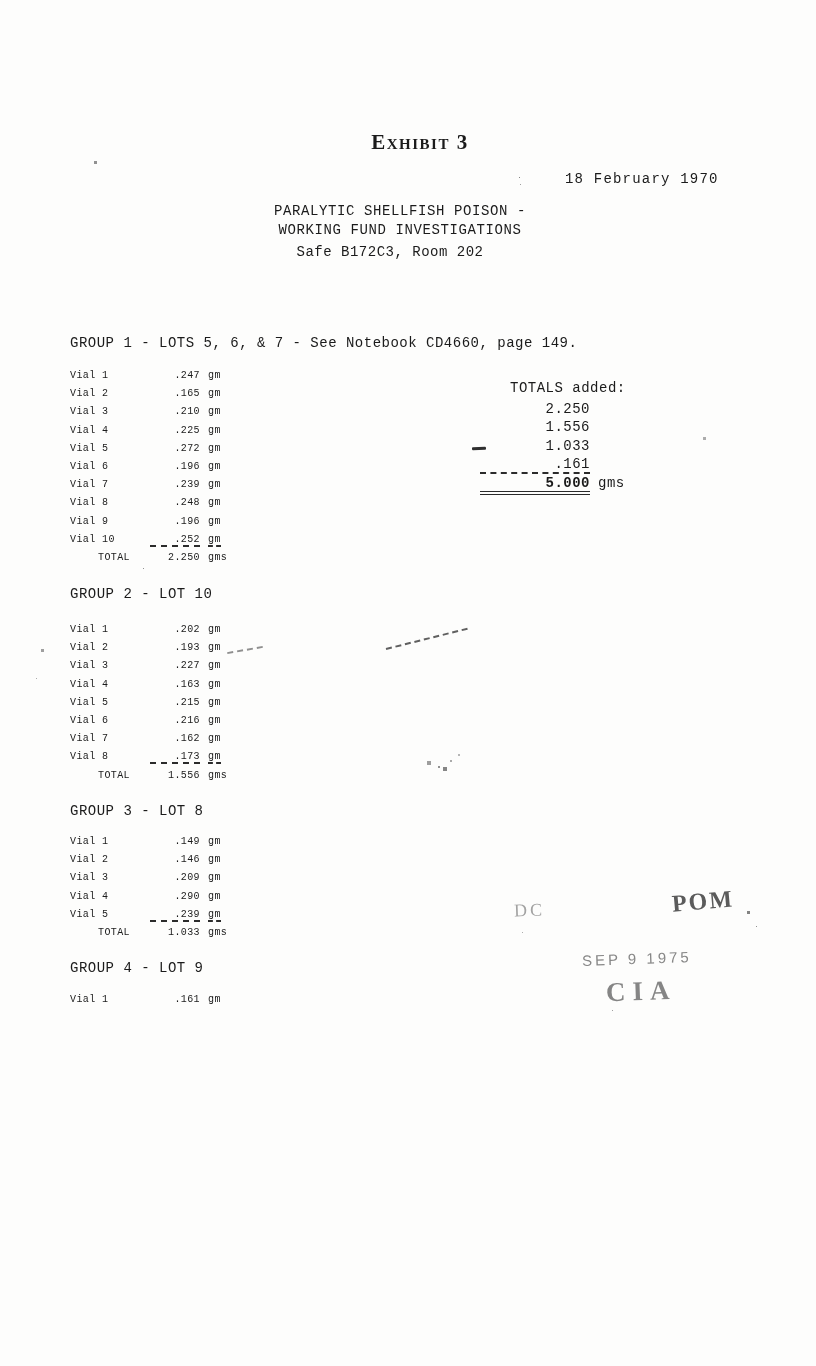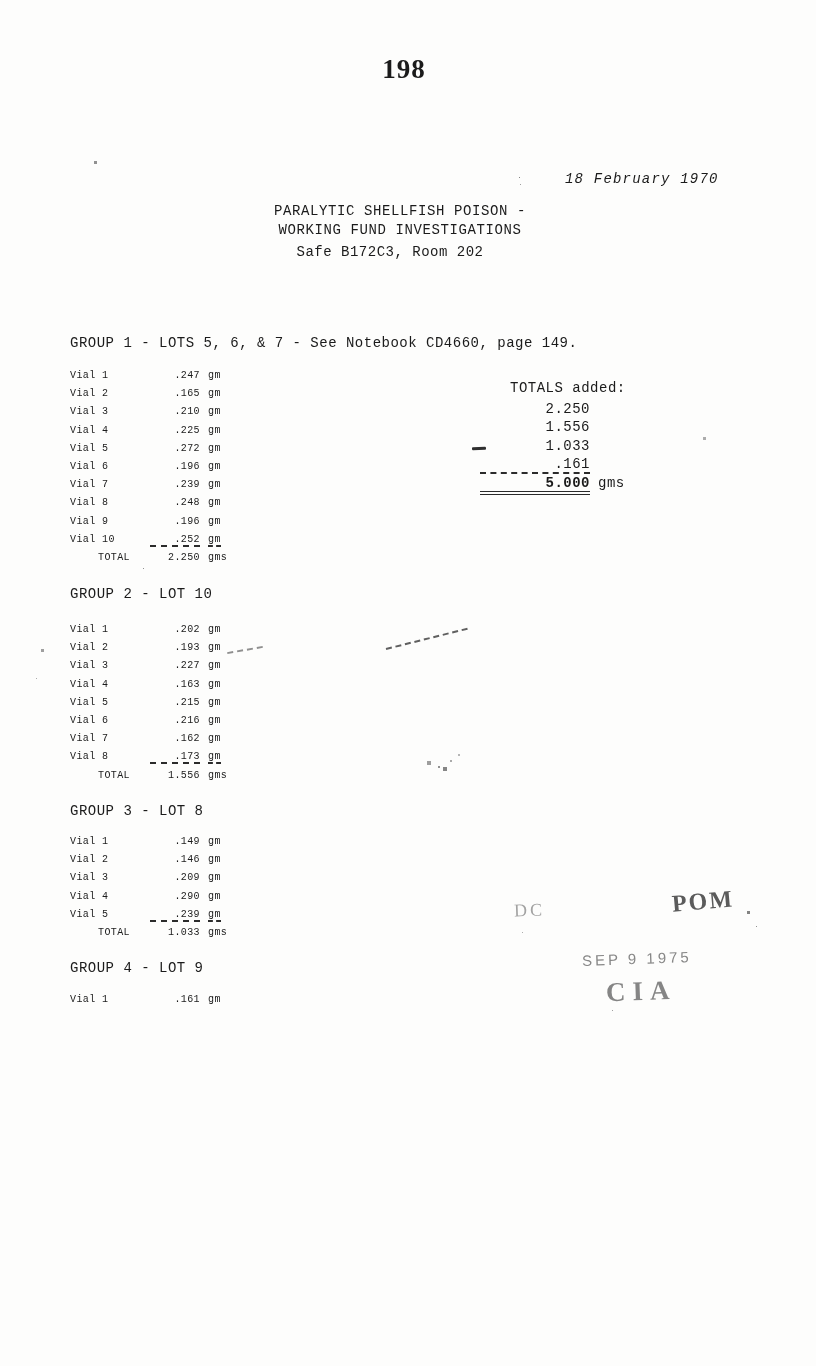--- a/index.html
+++ b/index.html
@@ -14,21 +14,21 @@
   .page-num {
     top:54px; left:0; right:8px; text-align:center;
     font-family:"Liberation Serif","DejaVu Serif",serif;
     font-size:27px; font-weight:600; letter-spacing:1px;
   }
   .exhibit {
     top:130px; left:24px; right:0; text-align:center;
     font-family:"Liberation Serif","DejaVu Serif",serif;
     font-variant:small-caps; font-weight:bold; font-size:21px; letter-spacing:1.5px;
   }
-  .date { left:565px; top:171px; letter-spacing:1.2px;font-style:italic; }
+  .date { left:565px; top:171px; letter-spacing:1.2px; }
   .title1 { top:203px; left:0; right:16px; text-align:center; letter-spacing:.6px; }
   .title2 { top:222px; left:0; right:16px; text-align:center; letter-spacing:.6px; }
   .loc   { top:244px; left:0; right:36px; text-align:center; letter-spacing:.5px; }
   .src   { left:70px; top:297px; }
 
   .ghead { left:70px; font-size:14px; letter-spacing:.5px; }
   .g1h { top:335px; } .g2h { top:586px; } .g3h { top:803px; } .g4h { top:960px; }
 
   .vtable { position:absolute; left:70px; }
   .g1t { top:370px; } .g2t { top:624px; } .g3t { top:836px; } .g4t { top:994px; }
@@ -87,21 +87,21 @@
       36px 678px 0 0 #999, 748px 912px 0 1px #666, 756px 926px 0 0 #777,
       612px 1010px 0 0 #888, 522px 932px 0 0 #9a9a9a;
     opacity:.8;
   }
 </style>
 </head>
 <body>
 
 <div class="doc">
 
-  <div class="t page-num">198</div>
+  <div class="t exhibit">Exhibit 3</div>
   <div class="t date">18 February 1970</div>
   <div class="t title2">WORKING FUND INVESTIGATIONS</div>
   <div class="t title1">PARALYTIC SHELLFISH POISON -</div>
   <div class="t loc">Safe B172C3, Room 202</div>
 
   <div class="t ghead g1h">GROUP 1 - LOTS 5, 6, &amp; 7 - See Notebook CD4660, page 149.</div>
   <div class="vtable g1t">
     <div class="vrow"><span class="vlabel">Vial 1</span><span class="vval">.247</span><span class="vunit">gm</span></div>
     <div class="vrow"><span class="vlabel">Vial 2</span><span class="vval">.165</span><span class="vunit">gm</span></div>
     <div class="vrow"><span class="vlabel">Vial 3</span><span class="vval">.210</span><span class="vunit">gm</span></div>

